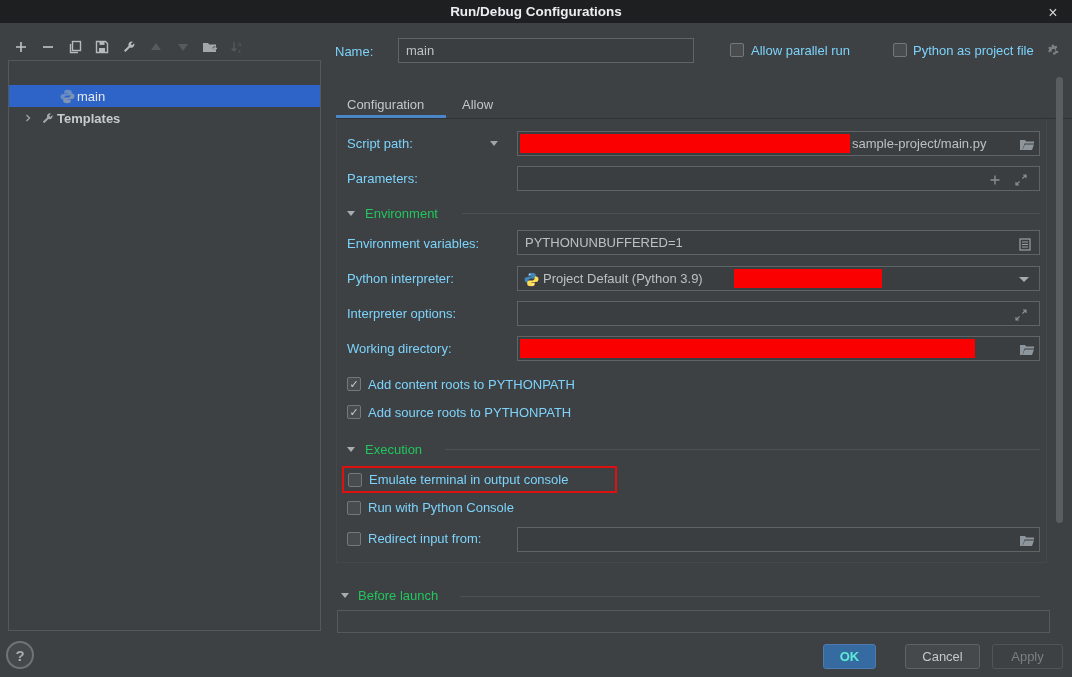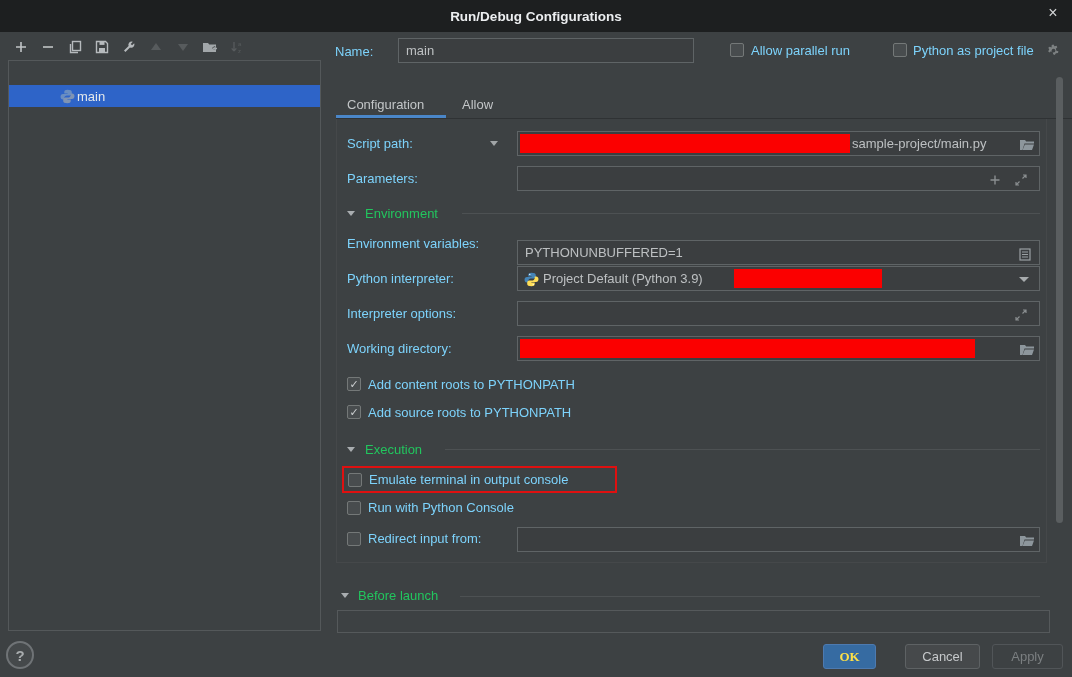--- a/index.html
+++ b/index.html
@@ -4,21 +4,21 @@
 <style>
   * { margin:0; padding:0; box-sizing:border-box; }
   html,body { background:#222; }
   body { font-family:"Liberation Sans","DejaVu Sans",sans-serif; }
   .dialog {
     position:relative; width:1072px; height:677px; overflow:hidden;
     background:#3d4143; color:#bdc0c2; font-size:13px;
   }
   
   .titlebar {
-    position:absolute; left:0; top:0; width:1072px; height:32px;
+    position:absolute; left:0; top:0; width:1072px; height:23px;
     background:#1d1f20; display:flex; align-items:center; justify-content:center;
   }
   .titlebar .title { color:#eceef0; font-weight:bold; font-size:13.5px; }
   .close-btn {
     position:absolute; right:8px; top:2px; width:22px; height:22px;
     color:#d2d4d6; font-size:16px; display:flex; align-items:center; justify-content:center; cursor:default;
   }
   
   .lt-toolbar { position:absolute; left:13px; top:39px; display:flex; gap:11px; align-items:center; }
   .lt-toolbar .tbi { width:16px; height:16px; display:flex; align-items:center; justify-content:center; }
@@ -82,21 +82,21 @@
   }
   .before-box {
     position:absolute; left:337px; top:610px; width:713px; height:23px;
     border:1px solid #55595b; background:#3d4143;
   }
   
   .btn {
     position:absolute; top:644px; height:25px; border-radius:3px;
     display:flex; align-items:center; justify-content:center; font-size:13px;
   }
-  .btn-ok { left:823px; width:53px; background:#366ba2; border:1px solid #4d7ab0; color:#fde047; font-weight:bold;font-family:Liberation Serif, serif; }
+  .btn-ok { left:823px; width:53px; background:#366ba2; border:1px solid #4d7ab0; color:#5eead4; font-weight:bold; }
   .btn-cancel { left:905px; width:75px; background:#46494b; border:1px solid #5e6264; color:#c6c9cb; }
   .btn-apply { left:992px; width:71px; background:transparent; border:1px solid #515558; color:#7b7f81; }
   .help-btn {
     position:absolute; left:6px; top:641px; width:28px; height:28px; border-radius:50%;
     border:2px solid #6f7376; background:#45494b; color:#a8acae; font-weight:bold; font-size:15px;
     display:flex; align-items:center; justify-content:center;
   }
   .dd-caret {
     position:absolute; width:0; height:0;
     border-left:4.5px solid transparent; border-right:4.5px solid transparent; border-top:5px solid #a1a5a7;
@@ -171,20 +171,33 @@
   <div class="tree-panel">
     <div class="tree-row selected" style="top:24px; padding-left:50px;">
       <span class="ticon">
         <svg width="15" height="15" viewBox="0 0 14 14" opacity="0.75">
             <path d="M6.9.8C5.1.8 4 1.5 4 2.9v1.3h3.1v.5H2.8C1.3 4.7.5 5.8.5 7.3S1.3 9.8 2.8 9.8H4V8.4C4 7 5.1 6 6.5 6h2.6c1.2 0 1.9-.9 1.9-2.1v-1C11 1.5 9.7.8 6.9.8z" fill="#7d9cc0"></path>
             <path d="M7.1 13.2c1.8 0 2.9-.7 2.9-2.1V9.8H6.9v-.5h4.3c1.5 0 2.3-1.1 2.3-2.6S12.7 4.2 11.2 4.2H10v1.4C10 7 8.9 8 7.5 8H4.9C3.7 8 3 8.9 3 10.1v1C3 12.5 4.3 13.2 7.1 13.2z" fill="#9aa4ae"></path>
           </svg>
         </span>
       <span class="tree-label">main</span>
     </div>
+    <div class="tree-row" style="top:46px; padding-left:12px;">
+      <span class="twisty">
+        <svg width="10" height="10">
+            <path d="M3.5 2l3 3-3 3" fill="none" stroke="#9aa0a3" stroke-width="1.4"></path>
+          </svg>
+        </span>
+      <span class="ticon" style="margin-left:4px;">
+        <svg width="13" height="13">
+            <path d="M11.4 3a3 3 0 0 1-3.9 3.9L3.2 11.2 1.8 9.8l4.3-4.3A3 3 0 0 1 10 1.6L8.1 3.5l1.4 1.4z" fill="#a3a8ab"></path>
+          </svg>
+        </span>
+      <span class="tree-label">Templates</span>
+    </div>
   </div>
 
   <div class="lbl" style="left:335px; top:44px;">Name:</div>
   <div class="field" style="left:398px; top:38px; width:296px;">
     <input class="finput" value="main" style="">
   </div>
   <div class="cb" style="left:730px; top:43px;"></div>
   <div class="lbl" style="left:751px; top:43px;">Allow parallel run</div>
   <div class="cb" style="left:893px; top:43px;"></div>
   <div class="lbl" style="left:913px; top:43px;">Python as project file</div>
@@ -227,21 +240,21 @@
           <path d="M7.5 4.5L11 1M8 1h3v3M4.5 7.5L1 11M1 8v3h3" stroke="#8a8e90" stroke-width="1.2" fill="none"></path>
         </svg>
       </span>
   </div>
 
   <span class="sect-caret" style="left:347px; top:211px;"></span>
   <div class="sect-title" style="left:365px; top:206px;">Environment</div>
   <div class="sect-rule" style="left:462px; top:213px; width:578px;"></div>
 
   <div class="lbl" style="left:347px; top:236px;">Environment variables:</div>
-  <div class="field" style="left:517px; top:240px; width:523px;">
+  <div class="field" style="left:517px; top:230px; width:523px;">
     <div class="fval">PYTHONUNBUFFERED=1</div>
     <span class="ficon" style="right:6px; top:5px;">
       <svg width="12" height="13">
           <rect x="1" y="1" width="10" height="11" fill="none" stroke="#9aa0a3" stroke-width="1.2"></rect>
           <path d="M3 4h6M3 6.5h6M3 9h6" stroke="#9aa0a3" stroke-width="1.1"></path>
         </svg>
       </span>
   </div>
 
   <div class="lbl" style="left:347px; top:271px;">Python interpreter:</div>

